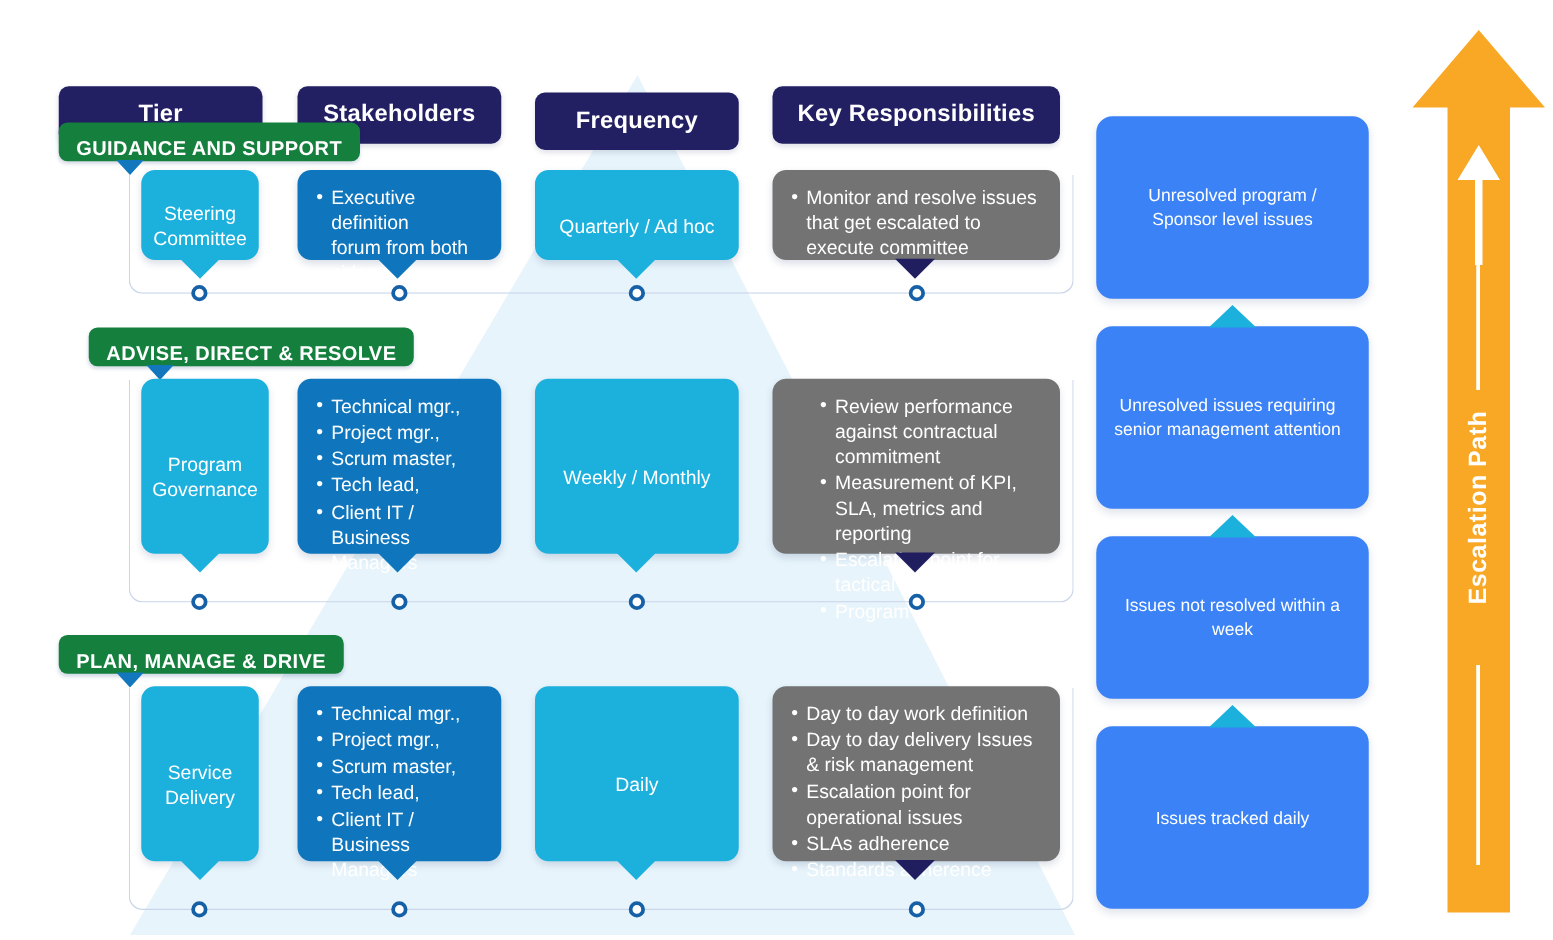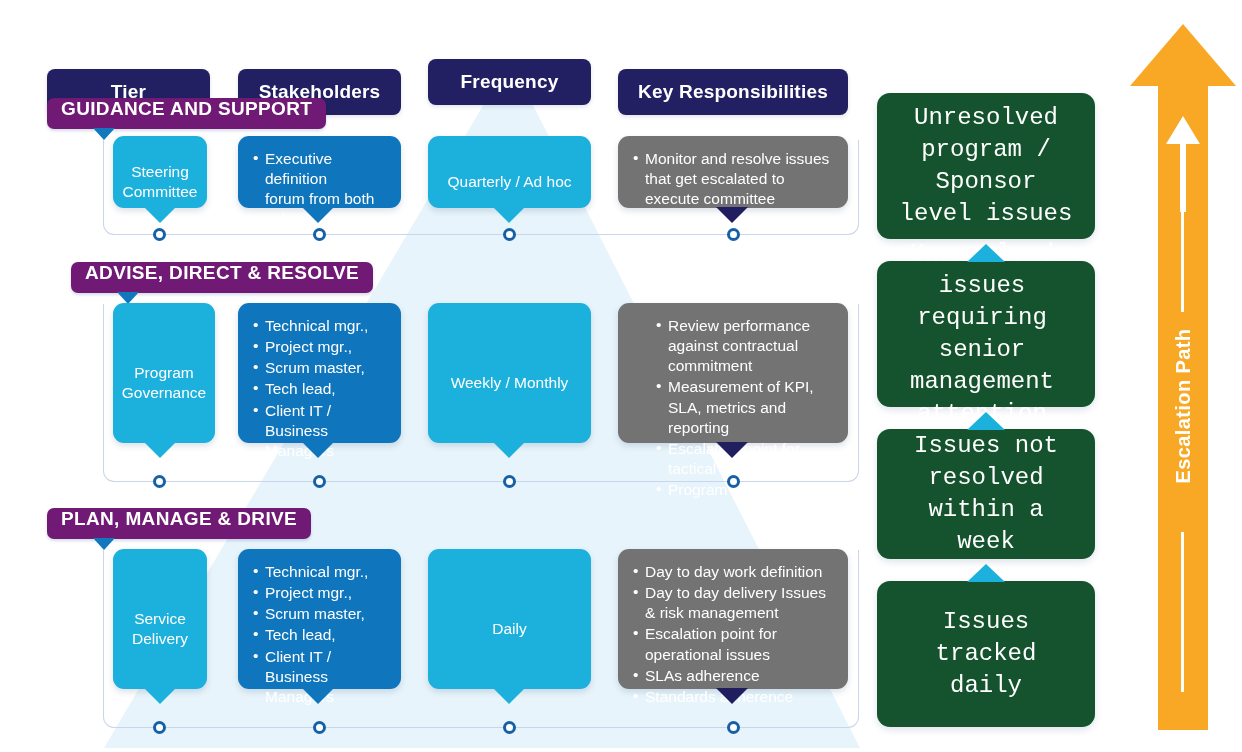--- a/index.html
+++ b/index.html
@@ -43,26 +43,26 @@
     letter-spacing: .2px;
     box-shadow: 0 2px 4px rgba(30,40,90,.13);
     margin-top: 42px;
   }
 
   
   .sect-tag {
     position: absolute;
     height: 31px;
     border-radius: 7px;
-    background: #701a75;
+    background: #15803d;
     color: #ffffff;
     display: flex;
-    align-items: flex-start;
+    align-items: flex-end;
     padding: 0 14px;
-    font-size: 19px;
+    font-size: 16px;
     font-weight: 700;
     letter-spacing: .35px;
     white-space: nowrap;
     box-shadow: 0 2px 3px rgba(30,60,120,.18);
   }
   .sect-tag::after {
     content: "";
     position: absolute;
     left: 46px;
     bottom: -11px;
@@ -142,33 +142,32 @@
   .c-cyan  { background: #1cb0dd; }
   .c-blue  { background: #0f76bd; }
   .c-navy  { background: #737373; }
   .t-cyan  { border-top-color: #1cb0dd; }
   .t-blue  { border-top-color: #0f76bd; }
   .t-navy  { border-top-color: #201e5e; }
 
   
   .esc-box {
     position: absolute;
-    background: #14532d;
+    background: #3b82f6;
     border-radius: 13px;
     color: #ffffff;
     display: flex;
     align-items: center;
     justify-content: center;
     text-align: center;
-    font-size: 24px;
+    font-size: 14px;
     line-height: 1.33;
     padding: 6px 16px;
     box-sizing: border-box;
     box-shadow: 0 3px 7px rgba(40,70,120,.15);
-    font-family: Liberation Mono, monospace;
   }
   .esc-box .up-tail {
     position: absolute;
     top: -17px;
     left: 50%;
     margin-left: -19px;
     width: 0; height: 0;
     border-left: 19px solid transparent;
     border-right: 19px solid transparent;
     border-bottom: 18px solid #1cb0dd;
@@ -195,21 +194,21 @@
   <svg id="watermark" viewBox="0 0 1242 752" preserveAspectRatio="none">
     <polygon points="510,60 860,748 104,748" fill="#e7f4fb"></polygon>
   </svg>
 
   <div class="col-head" style="left:47px; top:27px; width:163px;">
     <span>Tier</span>
   </div>
   <div class="col-head" style="left:238px; top:27px; width:163px;">
     <span>Stakeholders</span>
   </div>
-  <div class="col-head" style="left:428px; top:17px; width:163px;">
+  <div class="col-head" style="left:428px; top:32px; width:163px;">
     <span>Frequency</span>
   </div>
   <div class="col-head" style="left:618px; top:27px; width:230px;">
     <span>Key Responsibilities</span>
   </div>
 
   <div class="sect-tag" style="left:47px; top:98px;">
     <span>GUIDANCE AND SUPPORT</span>
   </div>
 

